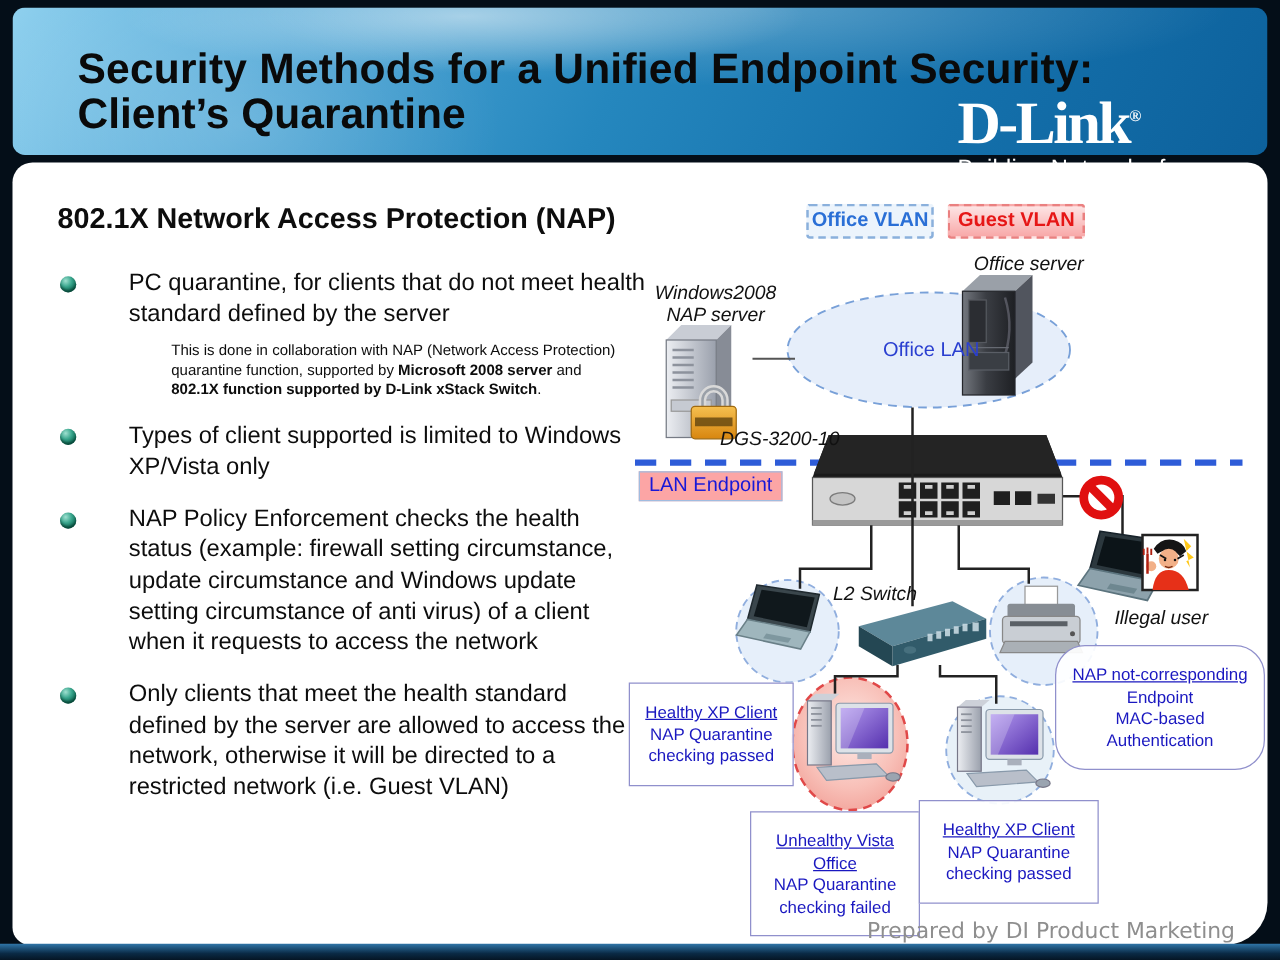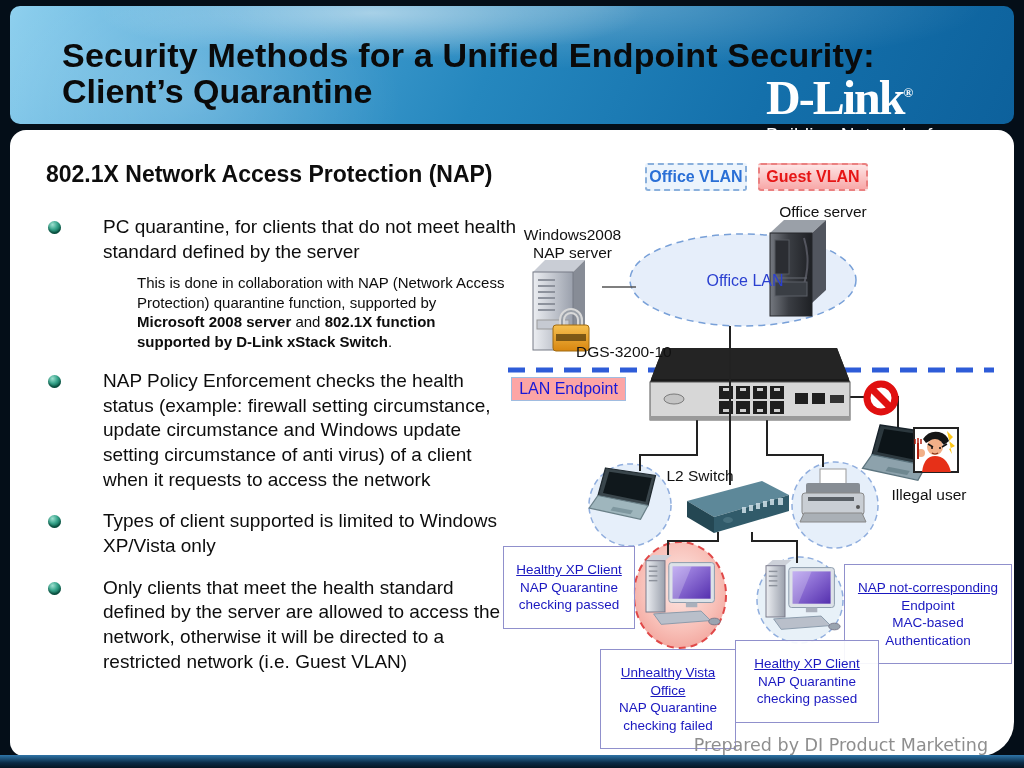--- a/index.html
+++ b/index.html
@@ -32,35 +32,35 @@
   .bottom-strip{position:absolute;left:0;right:0;bottom:0;height:13px;
     background:linear-gradient(180deg,#2f75a8 0%,#0a2a45 60%,#051524 100%);}
   
   .left-col{position:absolute;left:46px;top:158px;width:455px;color:#0d0d0d;}
   .heading{font-size:23px;font-weight:bold;line-height:1.45;width:450px;margin-bottom:24px;}
   .bullet{display:flex;margin-bottom:17px;gap:24px;}
   .sphere{flex:0 0 13px;width:13px;height:13px;border-radius:50%;margin:6px 18px 0 2px;
     background:radial-gradient(circle at 35% 28%, #9fe0d0 0%, #3aa78e 38%, #0e6a55 72%, #063f33 100%);
     box-shadow:inset 0 -2px 2px rgba(0,40,30,.5);}
   .btext{font-size:19px;line-height:1.3;width:415px;}
-  .subtext{margin:8px 0 0 34px;font-size:15px;line-height:1.32;width:368px;}
+  .subtext{margin:8px 0 0 34px;font-size:12px;line-height:1.32;width:368px;}
   .bold{font-weight:bold;}
   
-  .dlbl{position:absolute;font-size:15.5px;color:#111;text-align:center;}
+  .dlbl{position:absolute;font-size:15.5px;color:#111;text-align:center;font-style:italic;}
   .badge{position:absolute;height:24px;line-height:24px;text-align:center;font-size:16px;font-weight:bold;border-radius:3px;}
   .badge-office{left:645px;top:163px;width:98px;color:#2a6fd6;background:#ecf4fc;border:2px dashed #8ab0dc;}
   .badge-guest{left:758px;top:163px;width:106px;color:#e61616;background:linear-gradient(180deg,#fde4e4 0%,#f8a8a8 100%);border:2px dashed #ea8080;}
   .lan-endpoint{position:absolute;left:511px;top:377px;width:113px;height:22px;line-height:22px;text-align:center;
     font-size:16px;color:#1818d8;background:#fca5a5;border:1px solid #a0bce0;}
   .office-lan{position:absolute;left:690px;top:272px;width:110px;text-align:center;font-size:16px;color:#2a3fd0;}
   .dbox{position:absolute;font-size:13.5px;line-height:1.3;color:#1a18c0;text-align:center;
     background:rgba(255,255,255,.92);border:1px solid #9090cc;padding:14px 3px;}
   .dbox .u{text-decoration:underline;}
   .box-hl{left:503px;top:546px;width:124px;}
-  .box-ne{left:844px;top:564px;width:160px;}
+  .box-ne{left:844px;top:516px;width:160px;border-radius:24px;}
   .box-un{left:600px;top:649px;width:128px;}
   .box-hr{left:735px;top:640px;width:136px;}
   .credit{position:absolute;right:36px;top:735px;font-family:"DejaVu Sans",sans-serif;font-size:17.5px;color:#8e8e8e;}
   svg{position:absolute;left:500px;top:135px;}
 </style>
 </head>
 <body>
 
 <div class="header">
   <div class="title1">Security Methods for a Unified Endpoint Security:</div>
@@ -79,26 +79,26 @@
   <div class="bullet">
     <span class="sphere"></span>
     <div>
       <div class="btext">PC quarantine, for clients that do not meet health standard defined by the server</div>
       <div class="subtext"><span>This is done in collaboration with NAP (Network Access Protection) quarantine function, supported by </span><span class="bold">Microsoft 2008 server</span><span> and </span><span class="bold">802.1X function supported by D-Link xStack Switch</span><span>.</span></div>
     </div>
   </div>
 
   <div class="bullet">
     <span class="sphere"></span>
-    <div class="btext">NAP Policy Enforcement checks the health status (example: firewall setting circumstance, update circumstance and Windows update setting circumstance of anti virus) of a client when it requests to access the network</div>
+    <div class="btext">Types of client supported is limited to Windows XP/Vista only</div>
   </div>
 
   <div class="bullet">
     <span class="sphere"></span>
-    <div class="btext">Types of client supported is limited to Windows XP/Vista only</div>
+    <div class="btext">NAP Policy Enforcement checks the health status (example: firewall setting circumstance, update circumstance and Windows update setting circumstance of anti virus) of a client when it requests to access the network</div>
   </div>
 
   <div class="bullet">
     <span class="sphere"></span>
     <div class="btext">Only clients that meet the health standard defined by the server are allowed to access the network, otherwise it will be directed to a restricted network (i.e. Guest VLAN)</div>
   </div>
 </div>
 
 <svg width="515" height="618" viewBox="0 0 515 618">
   <defs>

